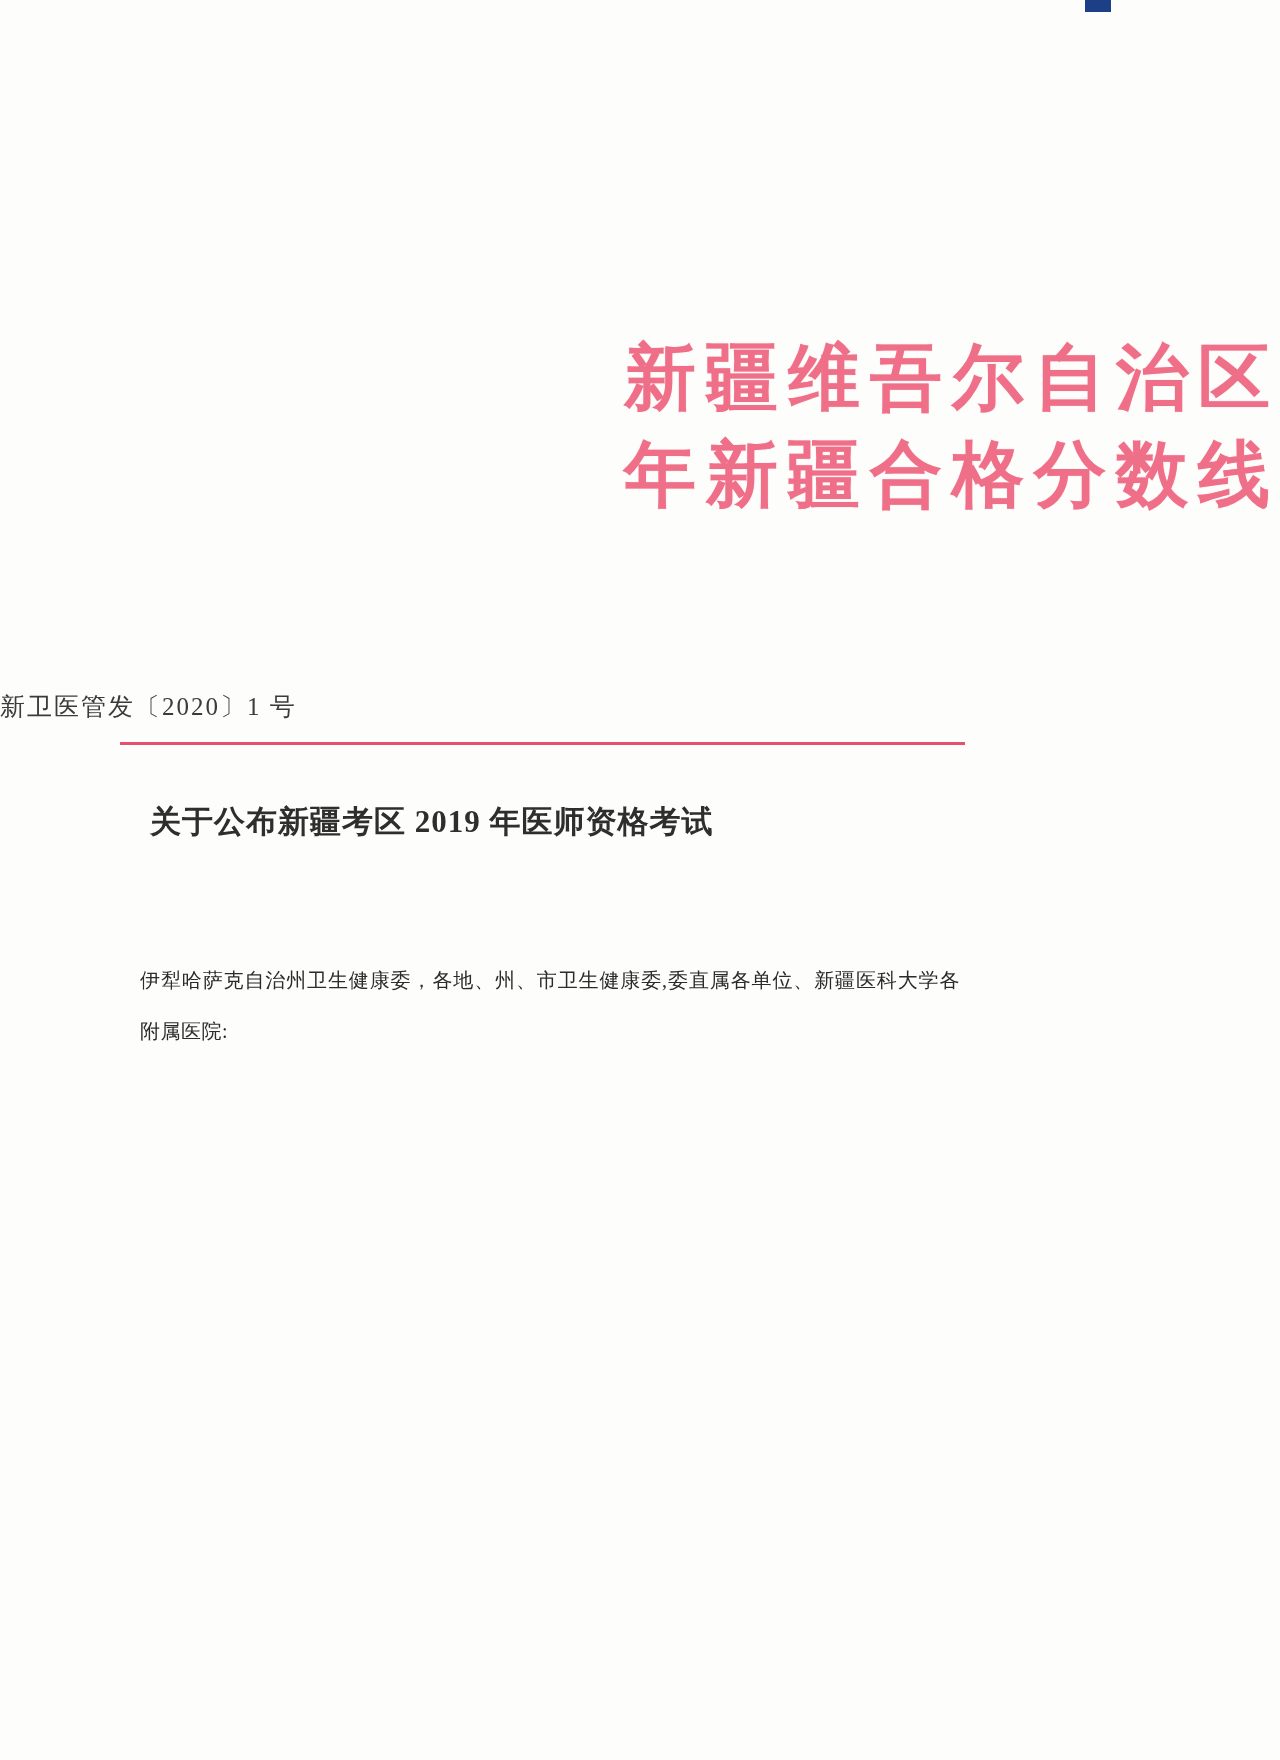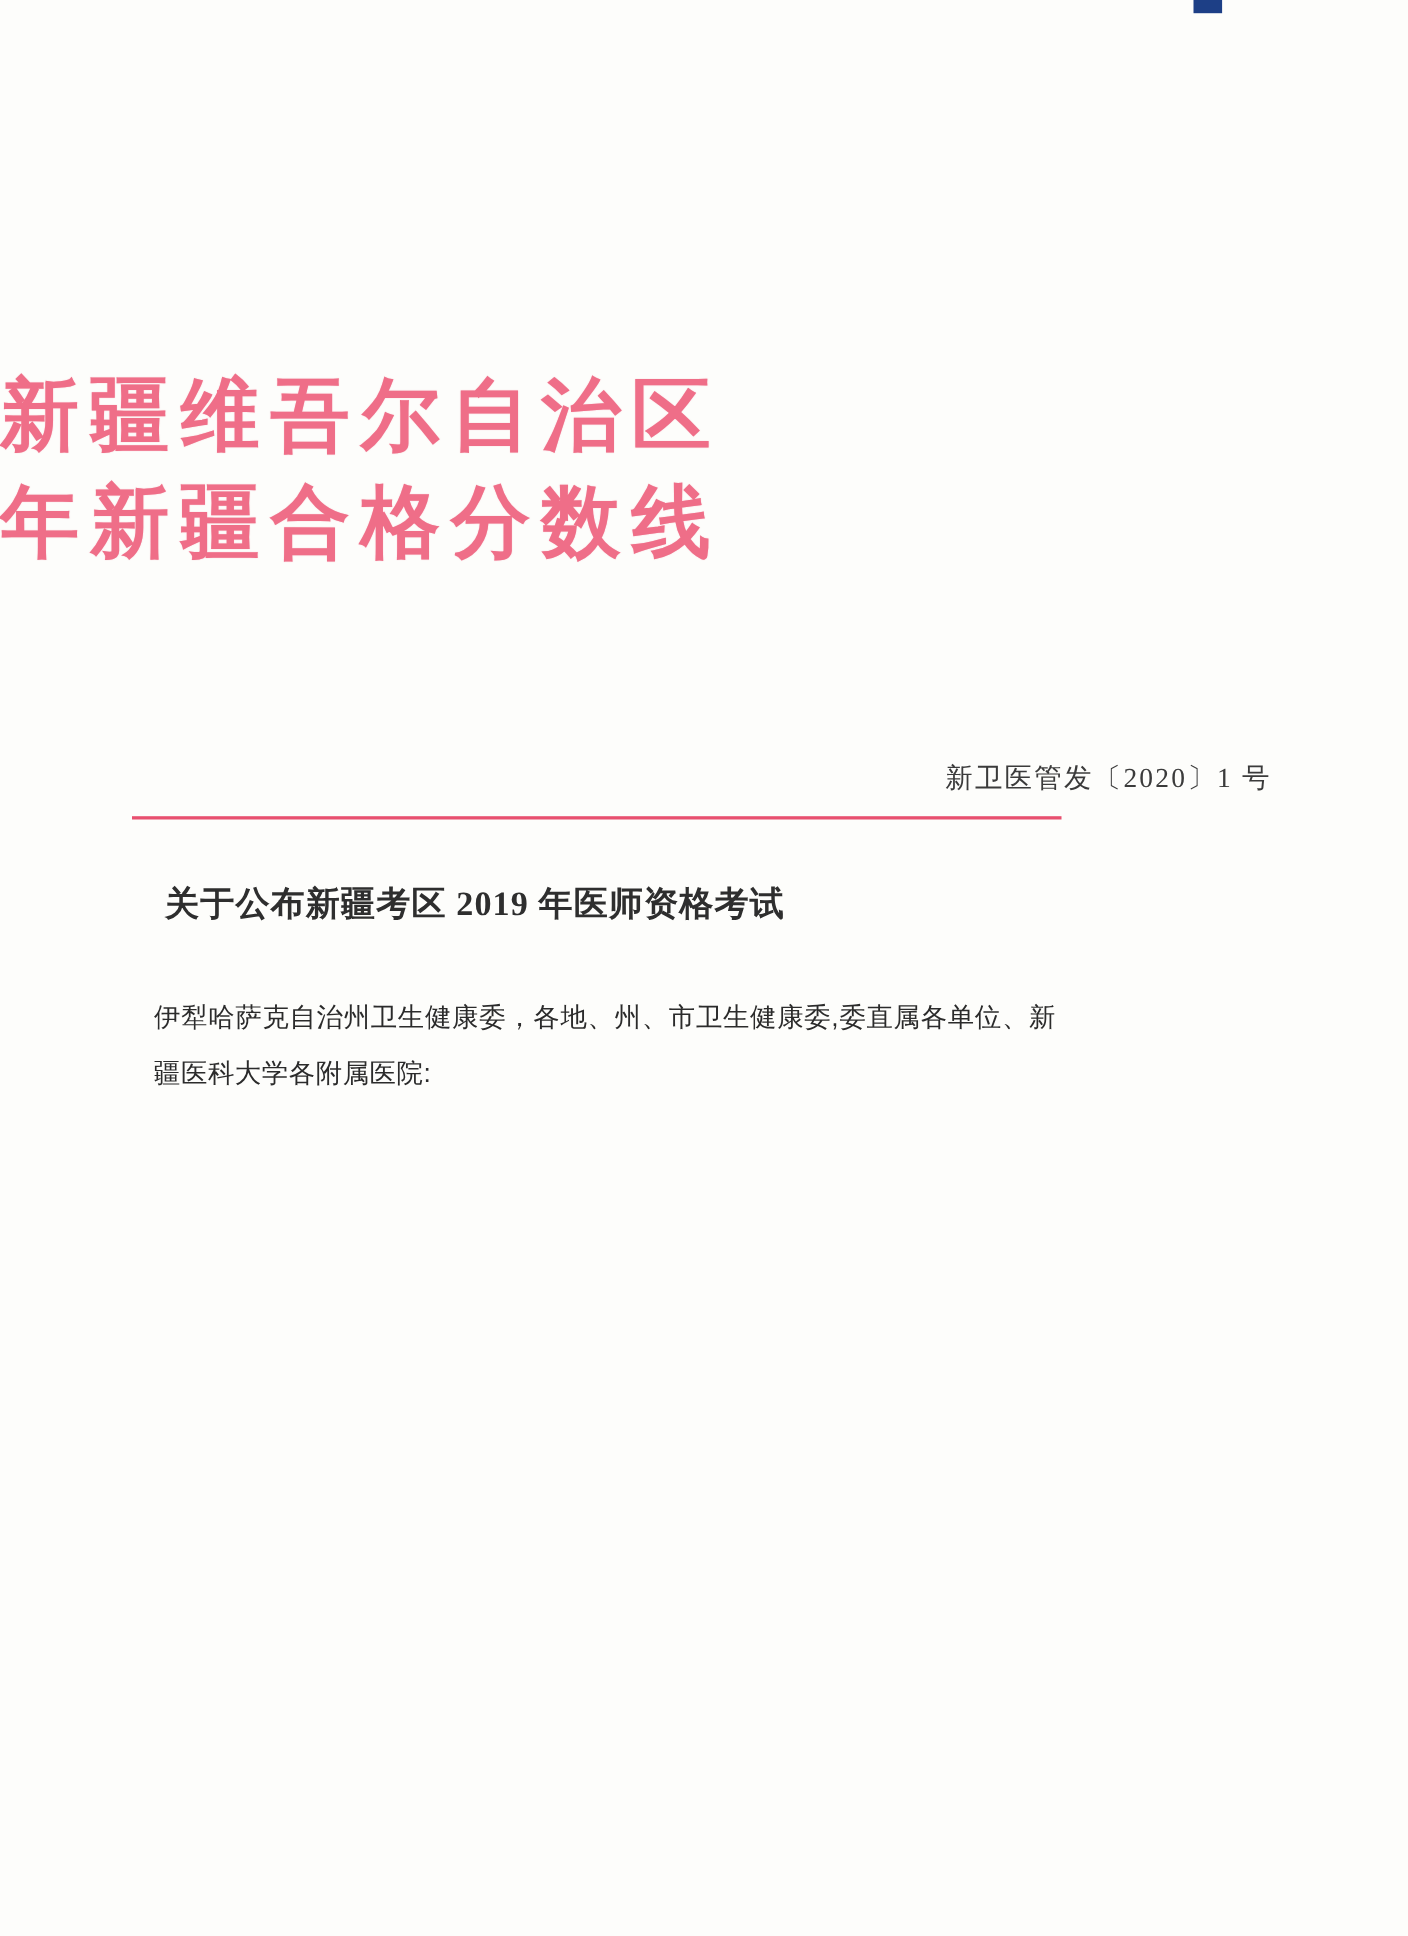--- a/index.html
+++ b/index.html
@@ -26,37 +26,37 @@
     left: 1085px;
     width: 26px;
     height: 12px;
     background: #1d3f86;
   }
   .doc-header {
     position: absolute;
     top: 330px;
     left: 0;
     width: 1280px;
-    text-align: left;
+    text-align: right;
   }
   .doc-header .line {
     font-family: "Liberation Serif", serif;
     font-weight: bold;
     color: #ef6e88;
     letter-spacing: 10px;
     line-height: 1.35;
     font-size: 72px;
     text-shadow: 0 0 1px rgba(239,110,136,0.5);
   }
   .doc-number {
     position: absolute;
     top: 690px;
     left: 0;
     width: 1156px;
-    text-align: right;
+    text-align: left;
     font-size: 25px;
     color: #3b3b3b;
     letter-spacing: 2px;
     font-family: "Liberation Serif", serif;
   }
   .red-rule {
     position: absolute;
     top: 742px;
     left: 120px;
     width: 845px;
@@ -73,28 +73,28 @@
   .title-block .t-line {
     font-size: 31px;
     font-weight: bold;
     color: #2e2e2e;
     line-height: 1.75;
     letter-spacing: 1px;
     font-family: "Liberation Serif", serif;
   }
   .body-text {
     position: absolute;
-    top: 900px;
+    top: 955px;
     left: 140px;
     width: 820px;
-    font-size: 24px;
+    font-size: 20px;
     color: #2b2b2b;
     line-height: 51px;
     letter-spacing: 0.5px;
-    font-family: Liberation Sans, sans-serif;
+    font-family: Liberation Serif, serif;
   }
   .p-justify {
     text-align: justify;
     text-justify: inter-ideograph;
   }
   .indent-1 {
     text-indent: 52px;
   }
   .section-item {
     text-indent: 52px;

